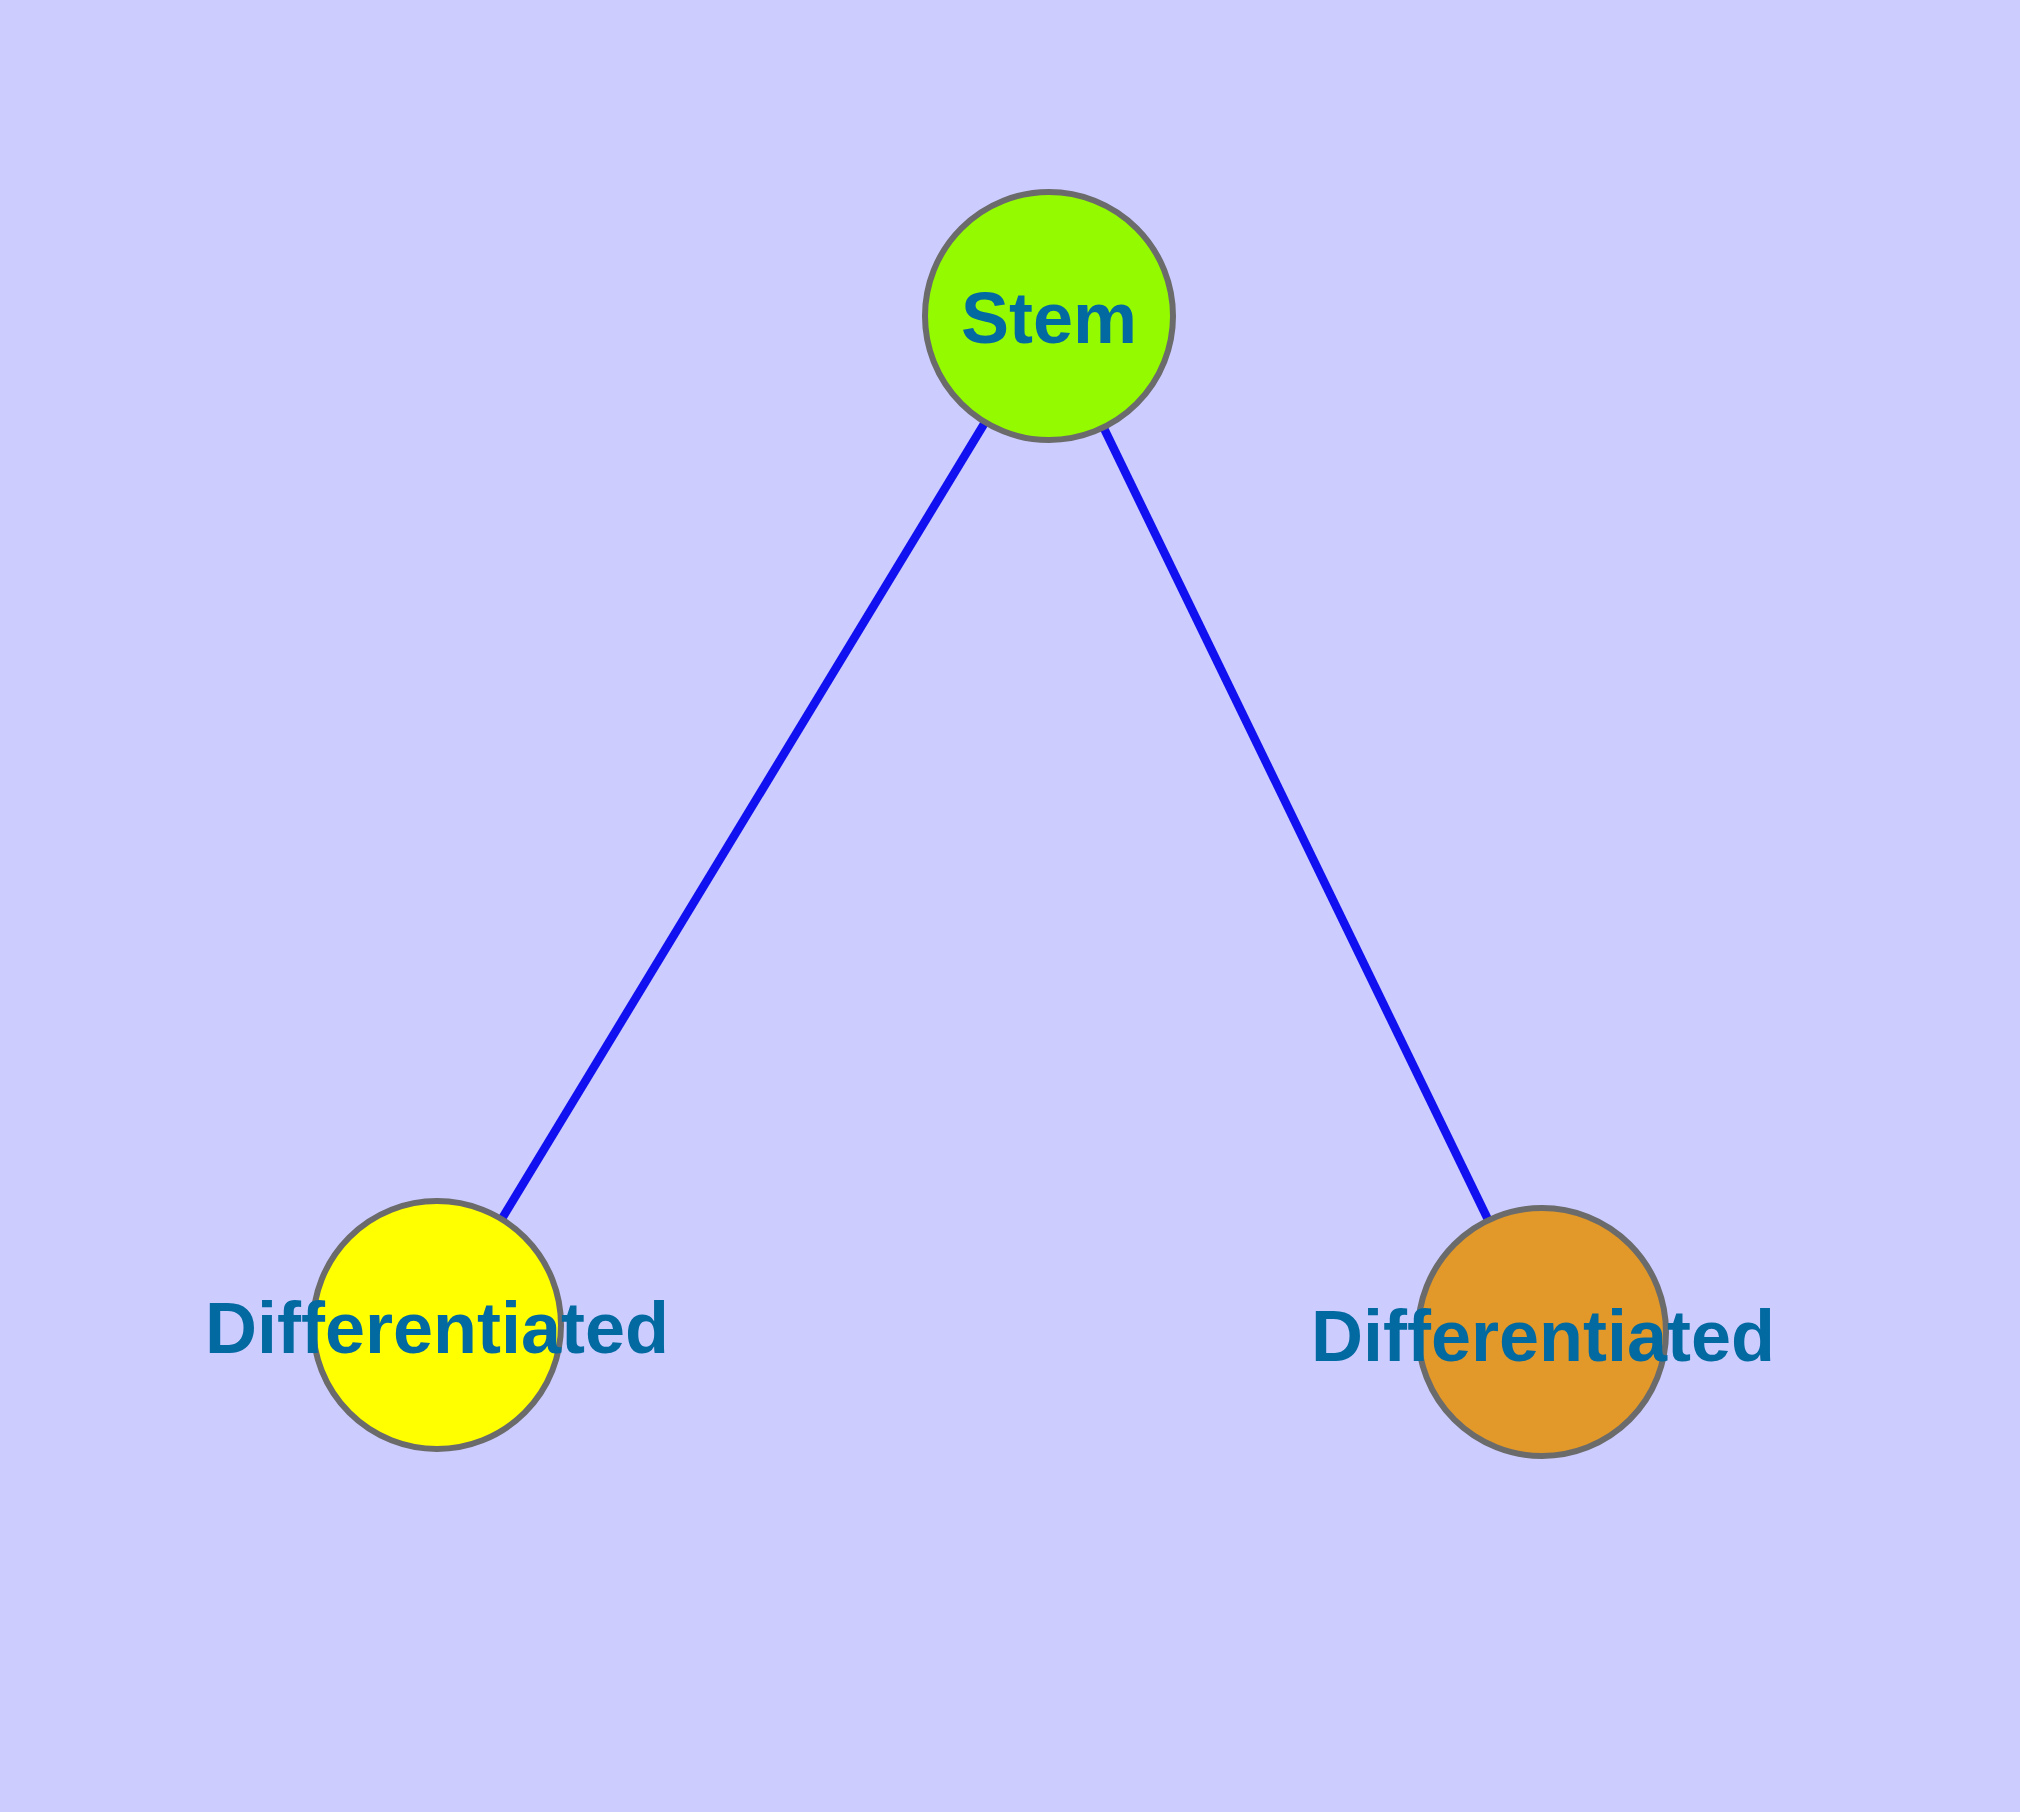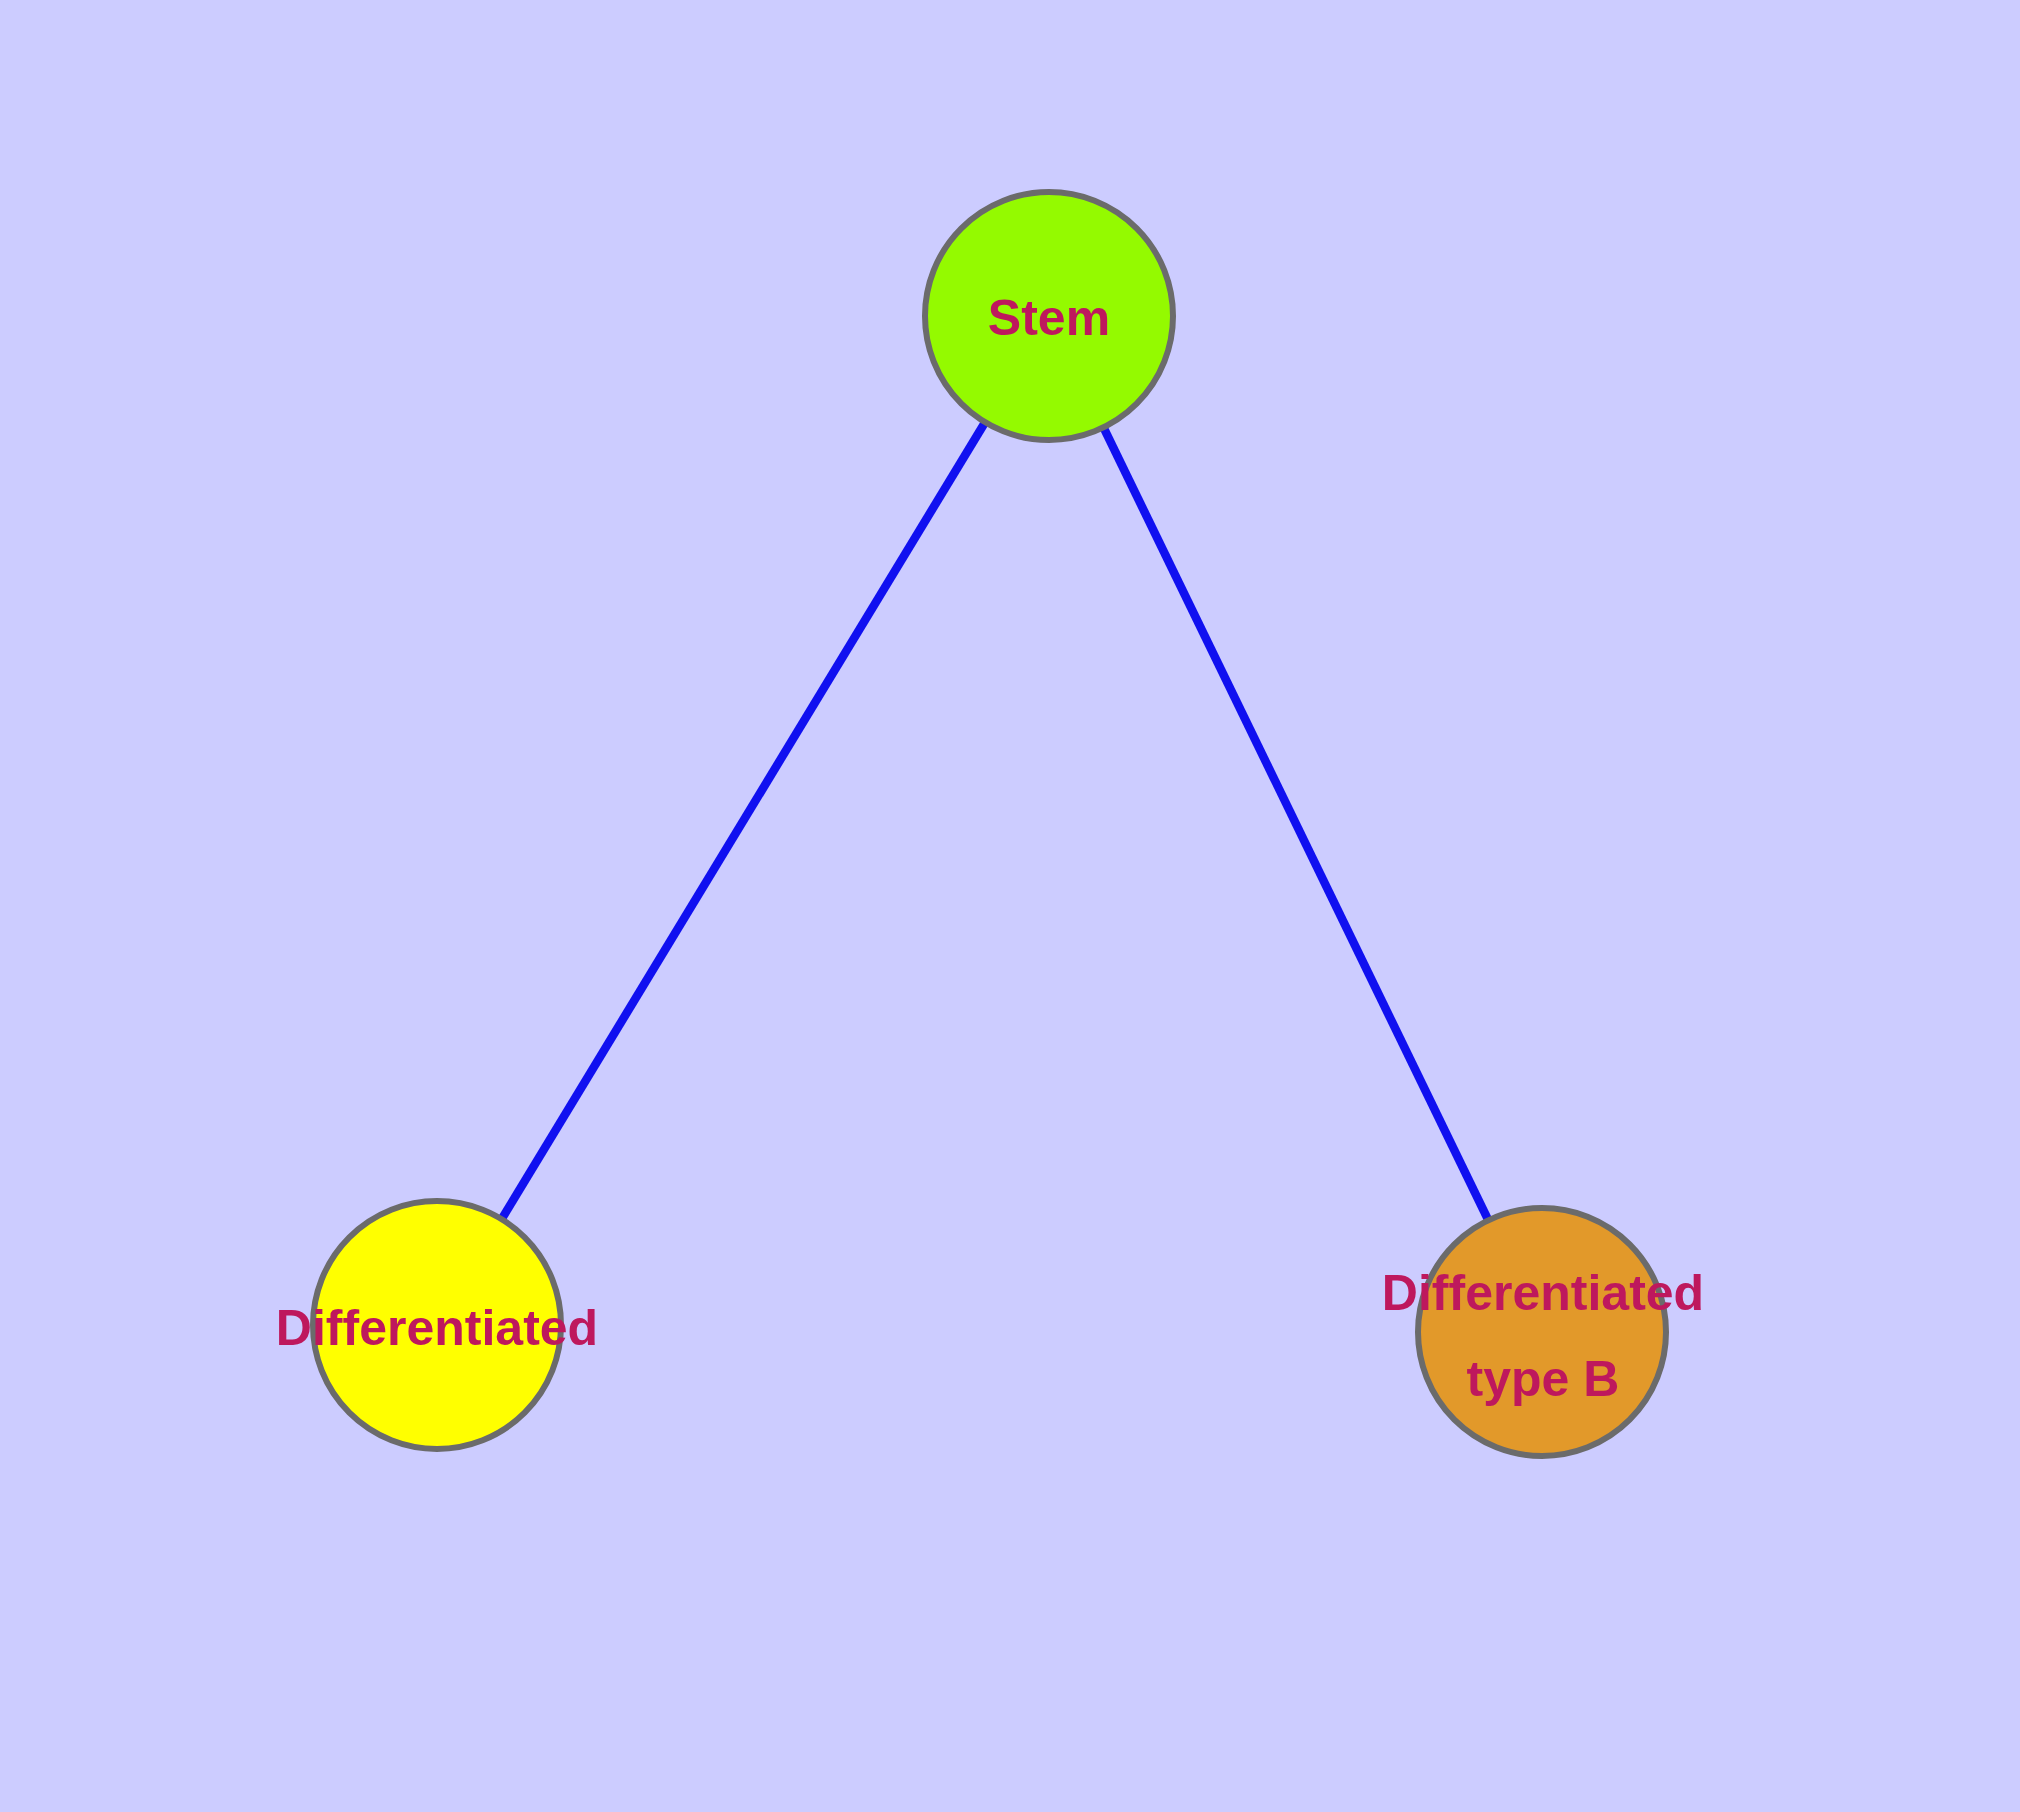--- a/index.html
+++ b/index.html
@@ -38,24 +38,24 @@
     border: 6.8px solid #6B6B6B;
     border-radius: 50%;
   }
   .node-circle.stem   { left: 922px; top: 189px;  }
   .node-circle.type-a { left: 310px;  top: 1198px; }
   .node-circle.type-b { left: 1415px; top: 1205px; }
   .node-label {
     position: absolute;
     transform: translate(-50%, -50%);
     text-align: center;
-    font-size: 50px;
+    font-size: 72px;
     font-weight: bold;
     line-height: 86px;
-    color: #be185d;
+    color: #0369a1;
     white-space: nowrap;
   }
   .node-label.stem   { left: 1049px; top: 318px;  }
   .node-label.type-a { left: 437px;  top: 1328px; }
   .node-label.type-b { left: 1543px; top: 1336px; }
 </style>
 </head>
 <body>
 
 <div class="graph-canvas" style="background-color: rgb(204, 204, 255);">
@@ -74,17 +74,16 @@
   <div class="node-label stem">
     <div>Stem</div>
   </div>
 
   <div class="node-label type-a">
     <div>Differentiated</div>
   </div>
 
   <div class="node-label type-b">
     <div>Differentiated</div>
-    <div>type B</div>
   </div>
 
 </div>
 
 
 </body></html>

